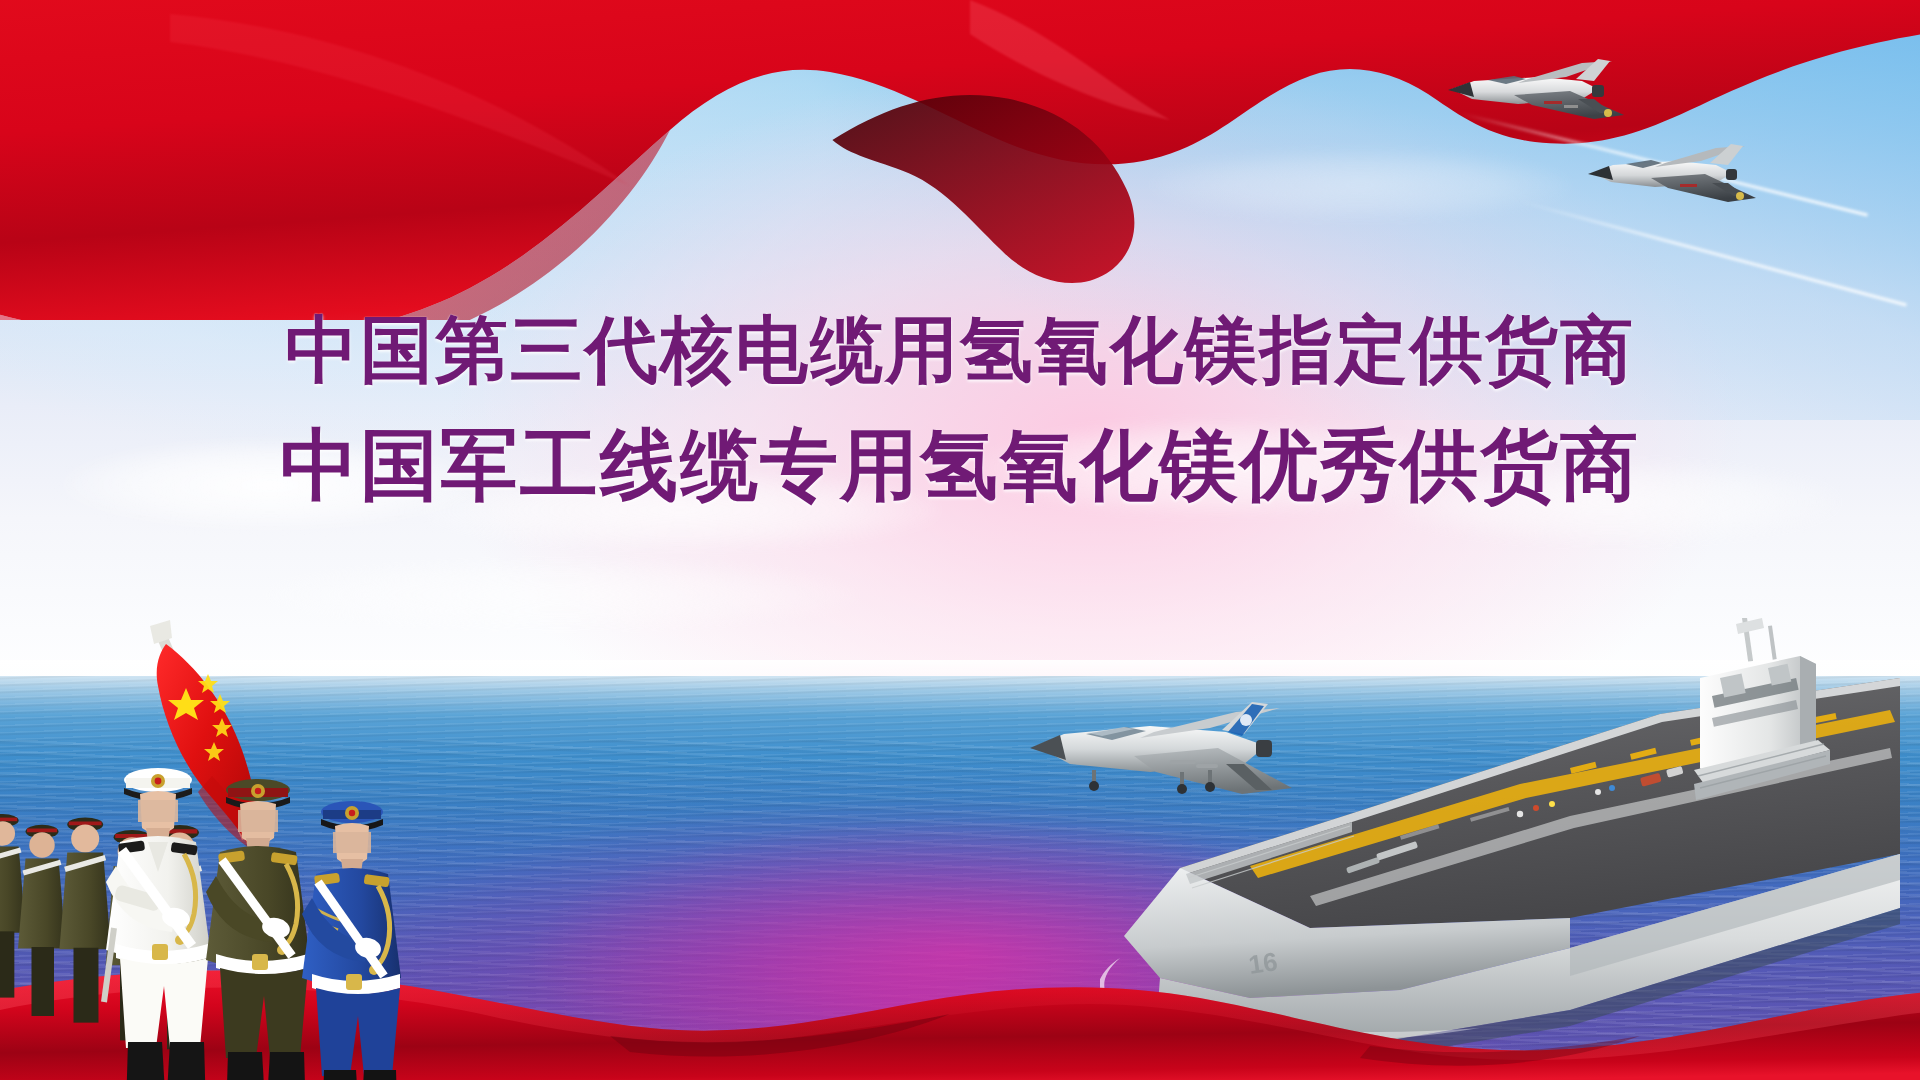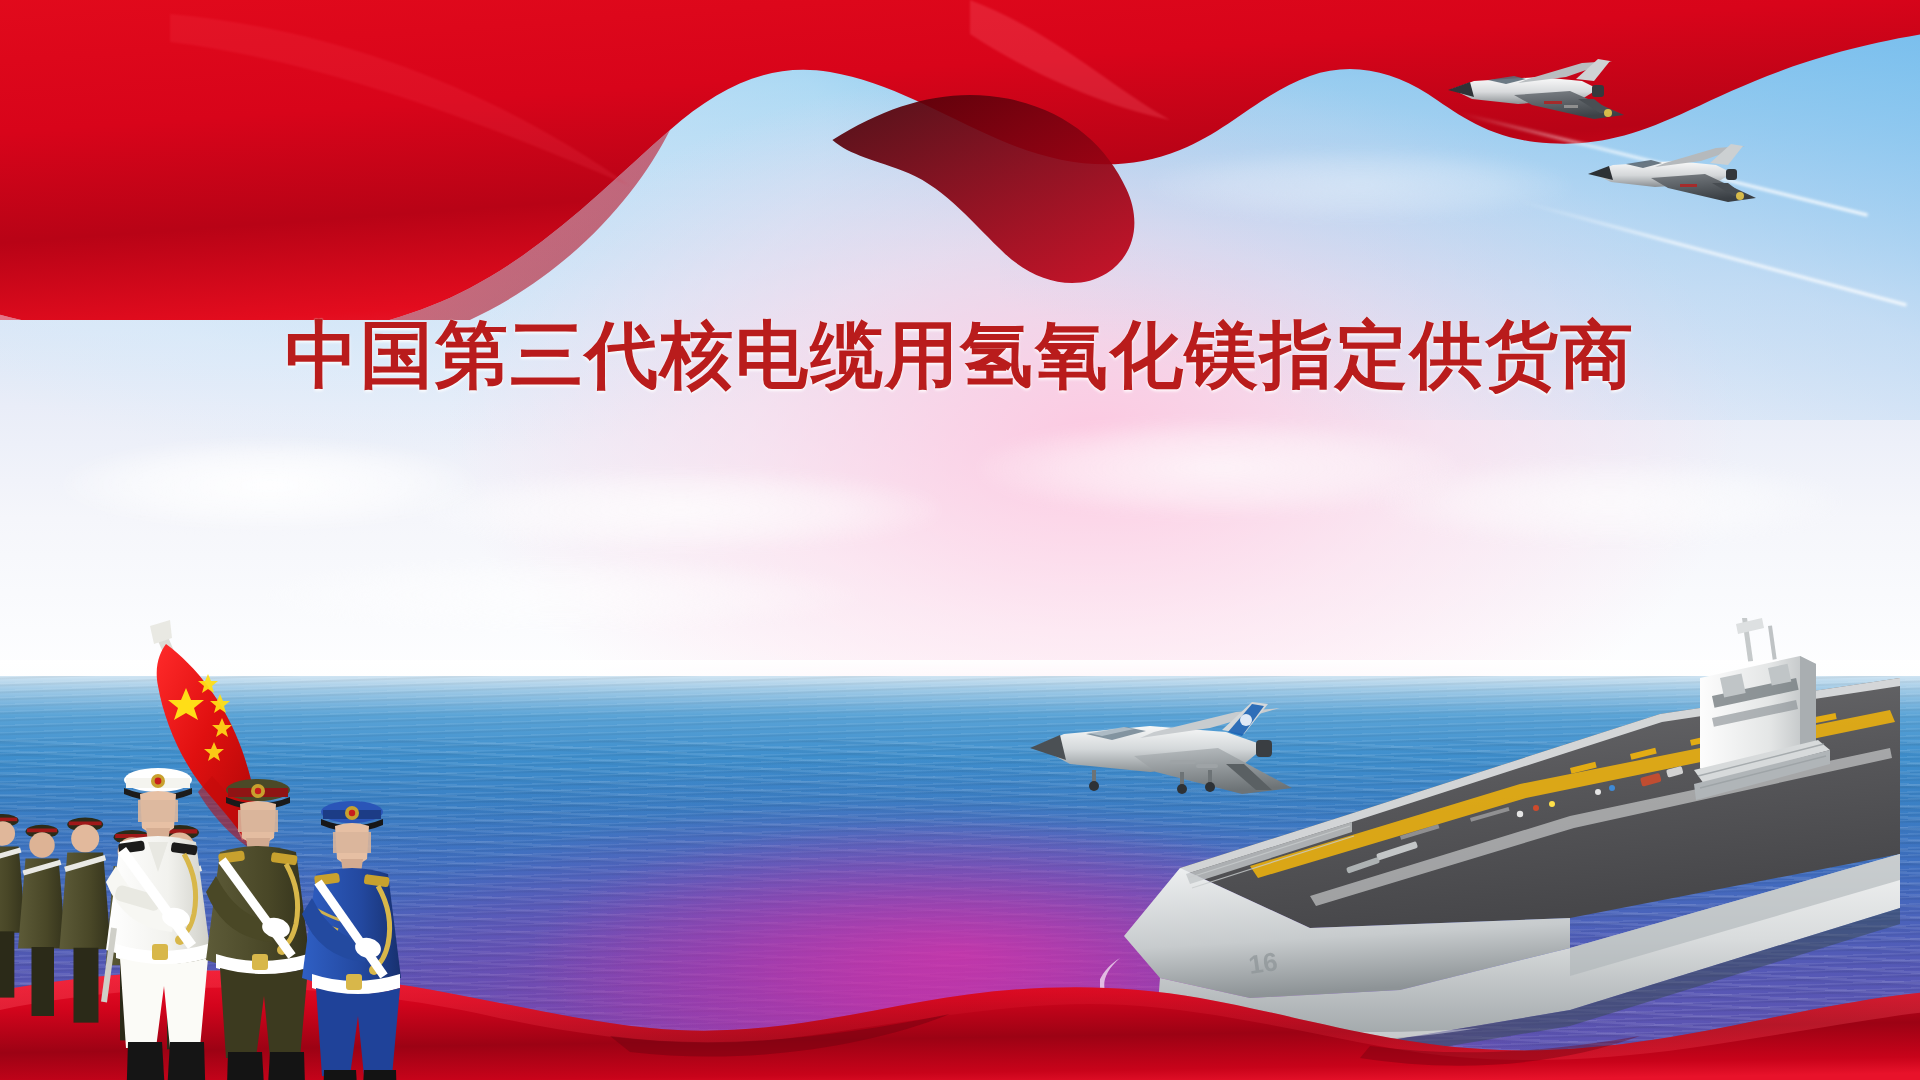--- a/index.html
+++ b/index.html
@@ -110,23 +110,23 @@
     position:absolute; left:0; top:660px; width:1920px; height:40px;
     background:linear-gradient(180deg, rgba(255,255,255,0.95) 0%, rgba(255,255,255,0.35) 60%, rgba(255,255,255,0) 100%);
   }
 
   
   .titles {
     position:absolute; left:0; top:300px; width:1920px;
     text-align:center; z-index:40;
   }
   .title-line {
-    font-family:Liberation Serif, serif;
+    font-family:Liberation Mono, monospace;
     font-weight:700;
-    color:#b91c1c;
+    color:#701a75;
     letter-spacing:2px;
     white-space:nowrap;
     text-shadow:0 2px 3px rgba(255,255,255,0.85), 0 0 1px rgba(255,255,255,0.9);
   }
   .title-1 { font-size:73px; line-height:112px; }
   .title-2 { font-size:78px; line-height:118px; }
 
   
   .flag-bottom { position:absolute; left:-10px; bottom:-6px; width:1960px; height:180px; z-index:30; }
 
@@ -419,20 +419,21 @@
       <rect x="178" y="80" width="4" height="15" fill="#6d7376"></rect>
       <circle cx="180" cy="97" r="5" fill="#2e3236"></circle>
 
       <rect x="140" y="70" width="26" height="4" rx="2" fill="#9ea3a6"></rect>
       <rect x="166" y="74" width="22" height="4" rx="2" fill="#9ea3a6"></rect>
     </svg>
   </div>
 
   <div class="titles">
     <div class="title-line title-1">中国第三代核电缆用氢氧化镁指定供货商</div>
+    <div class="title-line title-2">中国军工线缆专用氢氧化镁优秀供货商</div>
   </div>
 
   <div class="guard" style="left:-20px; top:600px;">
     <svg width="520" height="480" viewBox="0 0 520 480">
       <defs>
         <linearGradient id="whiteUni" x1="0" y1="0" x2="1" y2="0">
           <stop offset="0%" stop-color="#ffffff"></stop>
           <stop offset="60%" stop-color="#f2f2ee"></stop>
           <stop offset="100%" stop-color="#cfcfc8"></stop>
         </linearGradient>

